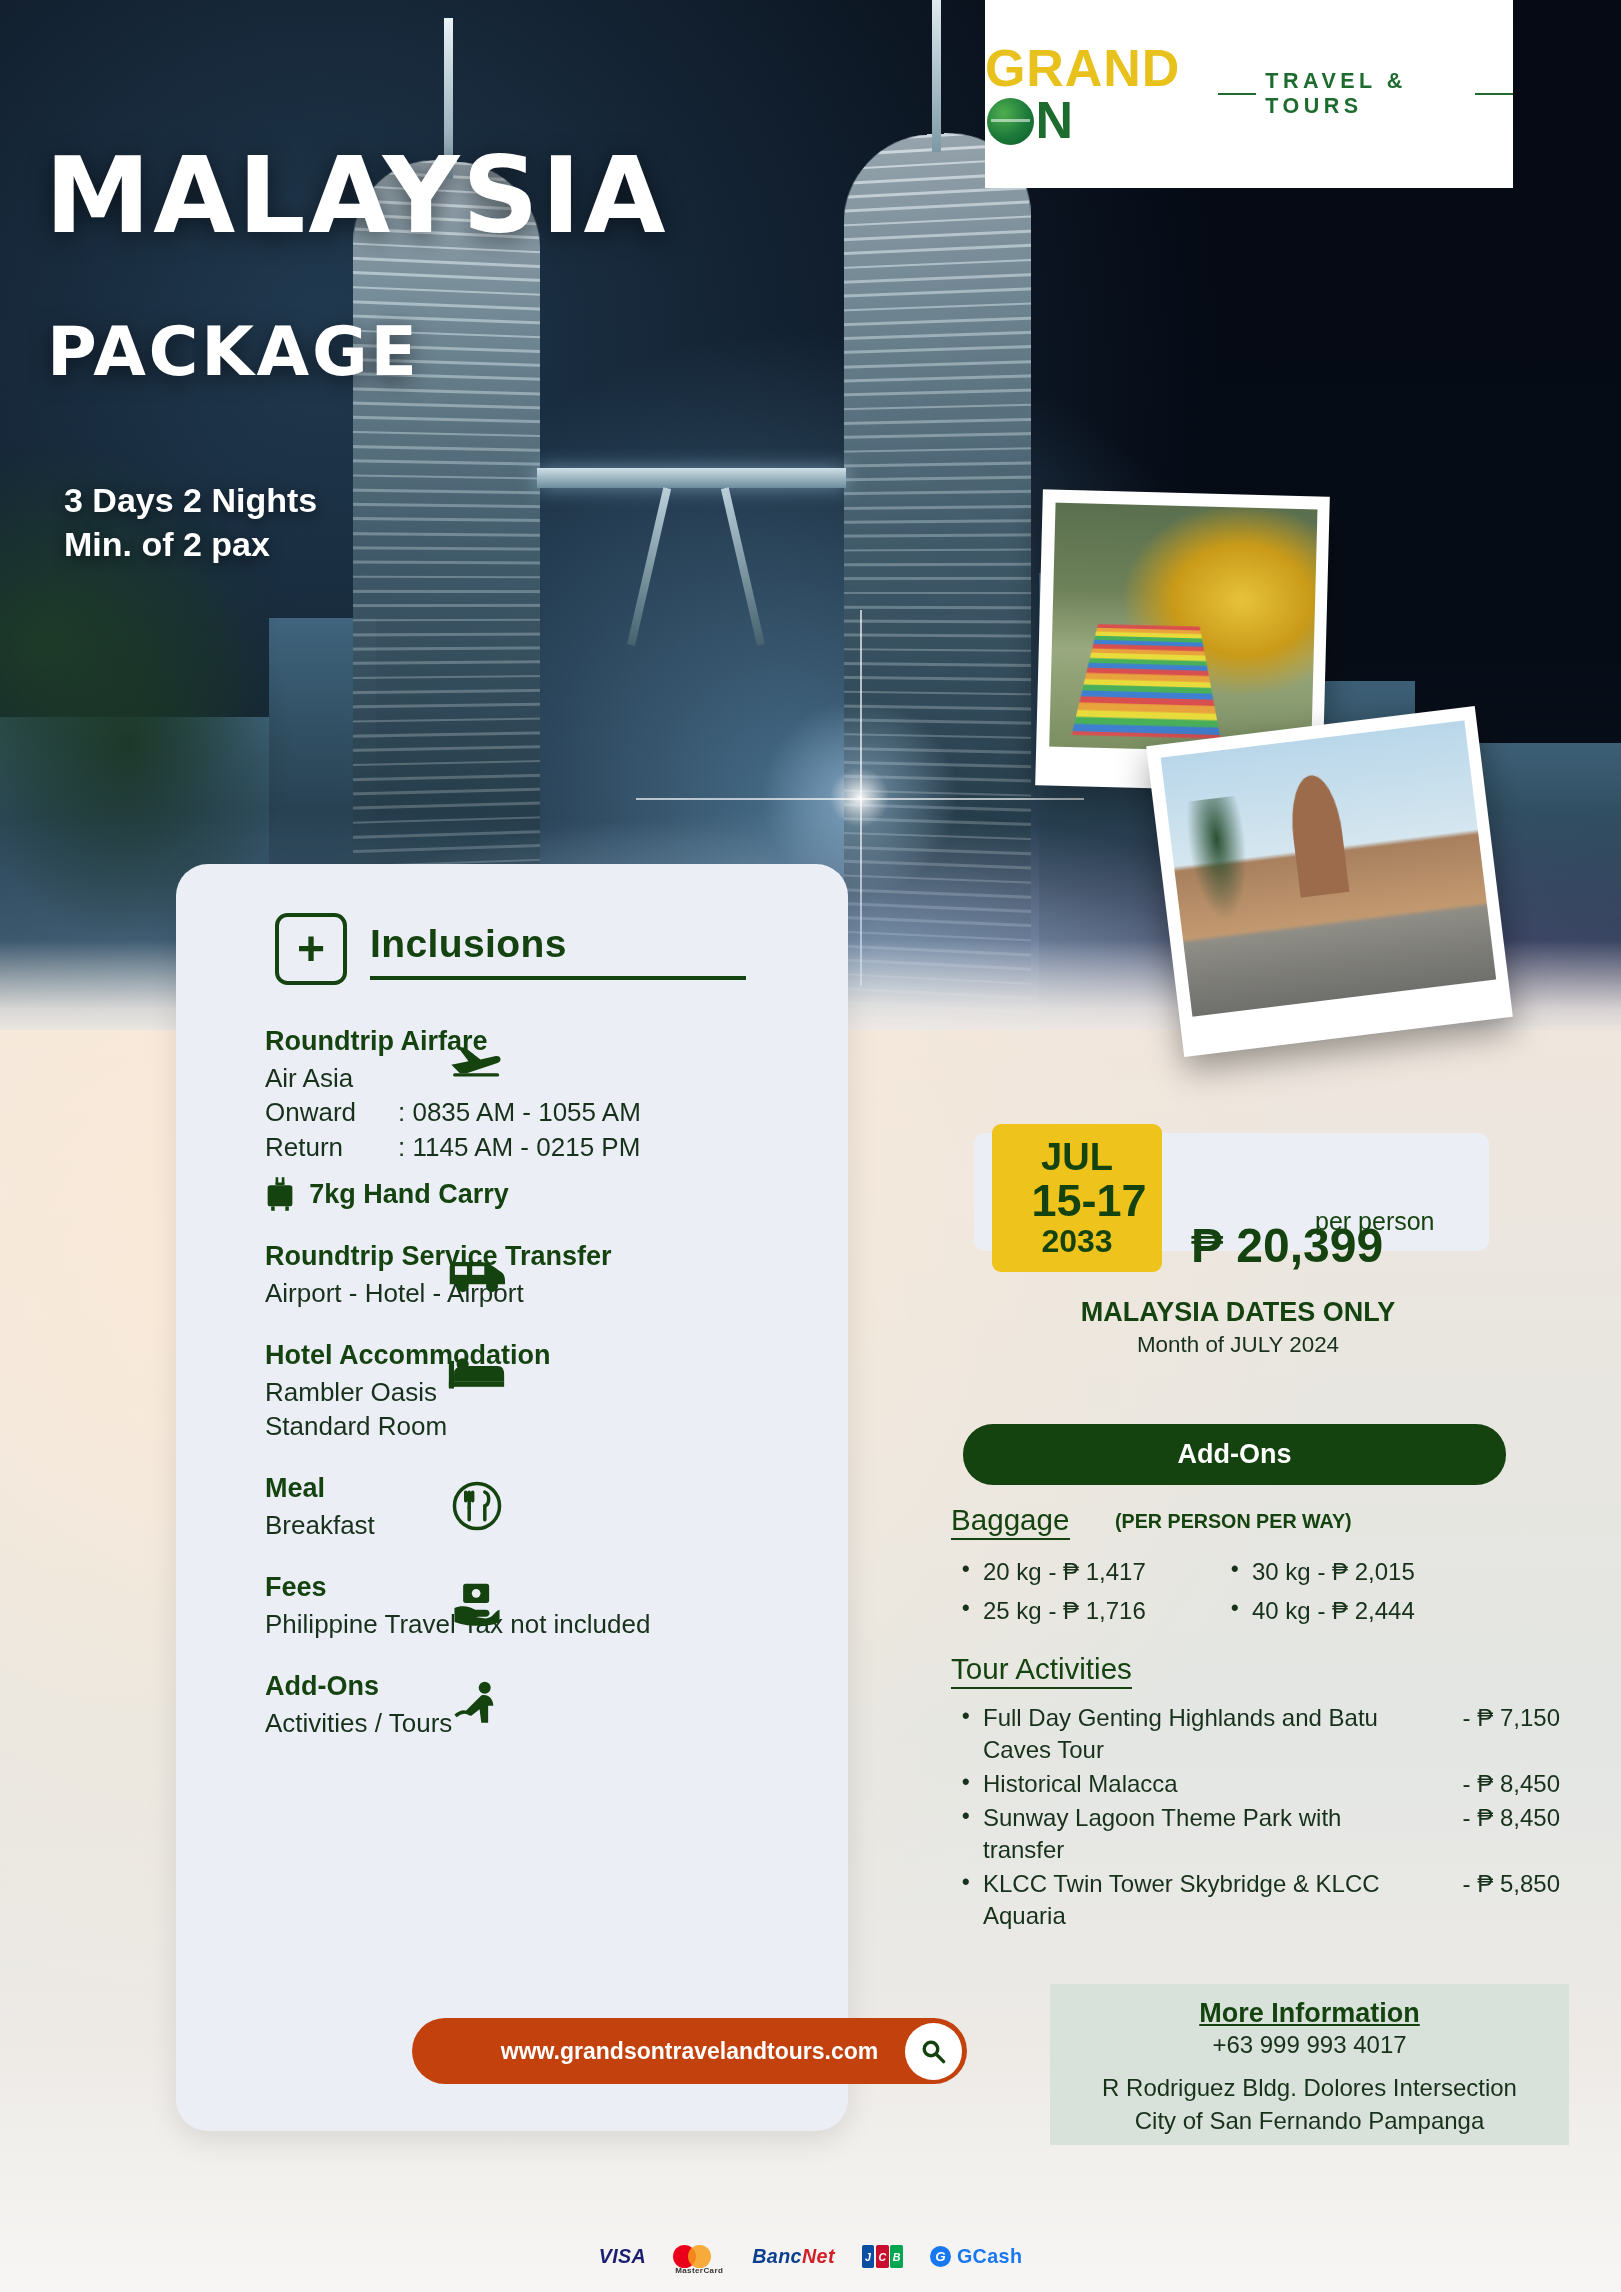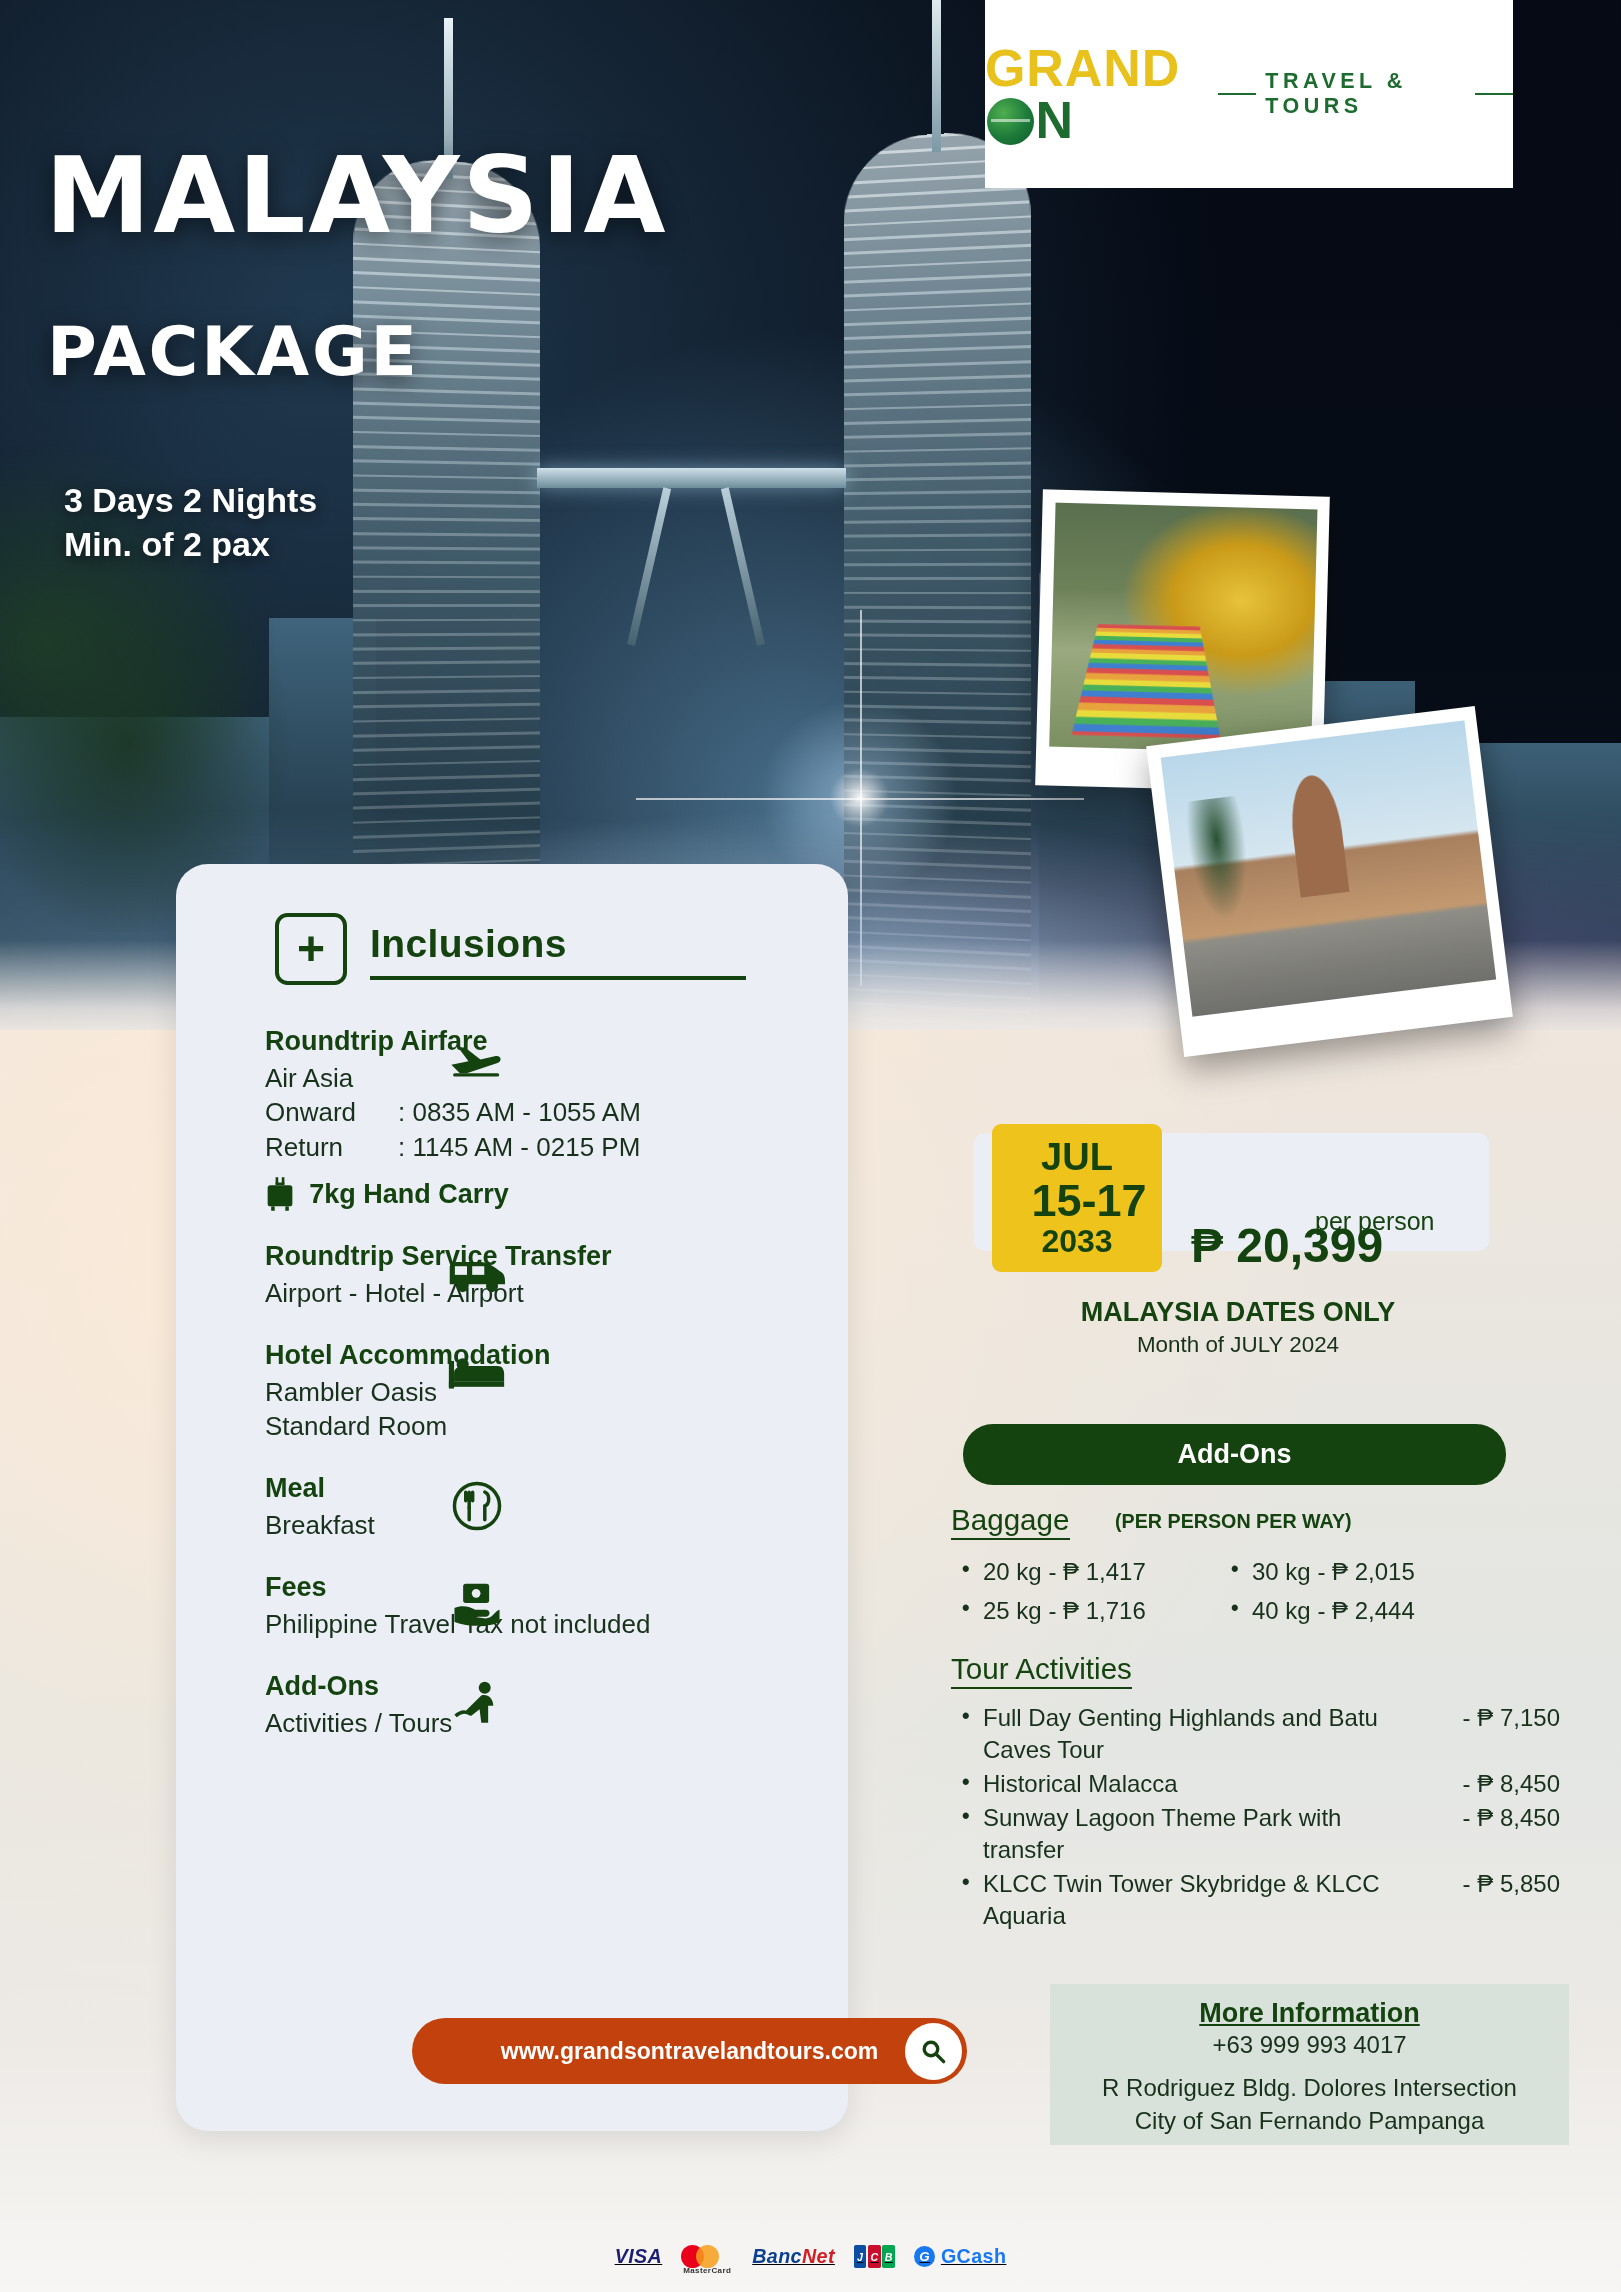--- a/index.html
+++ b/index.html
@@ -275,21 +275,21 @@
     position: absolute; left: 1050px; top: 1984px; width: 519px; height: 161px;
     background: #d9e2da; padding: 14.3px 19.7px; text-align: center;
   }
   .more-title { font-size: 27px; font-weight: 700; color: #14430f; text-decoration: underline; }
   .more-line { font-size: 24px; color: #17311b; line-height: 1.35; }
   .more-gap { height: 10.7px; }
 
   
   .pay-row {
     position: absolute; left: 0; bottom: 23px; width: 1621px;
-    display: flex; align-items: center; justify-content: center; gap: 19px; text-decoration: underline;
+    display: flex; align-items: center; justify-content: center; gap: 27px;
   }
   .pay {
     font-size: 19.7px; font-weight: 700; display: flex; align-items: center;
     height: 27px; letter-spacing: 0.4px;
   }
   .pay.visa { color: #1a1f71; font-style: italic; }
   .pay.mc { position: relative; width: 52px; }
   .pay.mc i { position: absolute; top: 1.8px; width: 23px; height: 23px; border-radius: 50%; }
   .pay.mc i.a { left: 0; background: #eb001b; }
   .pay.mc i.b { left: 14.3px; background: #f79e1b; opacity: .85; }

